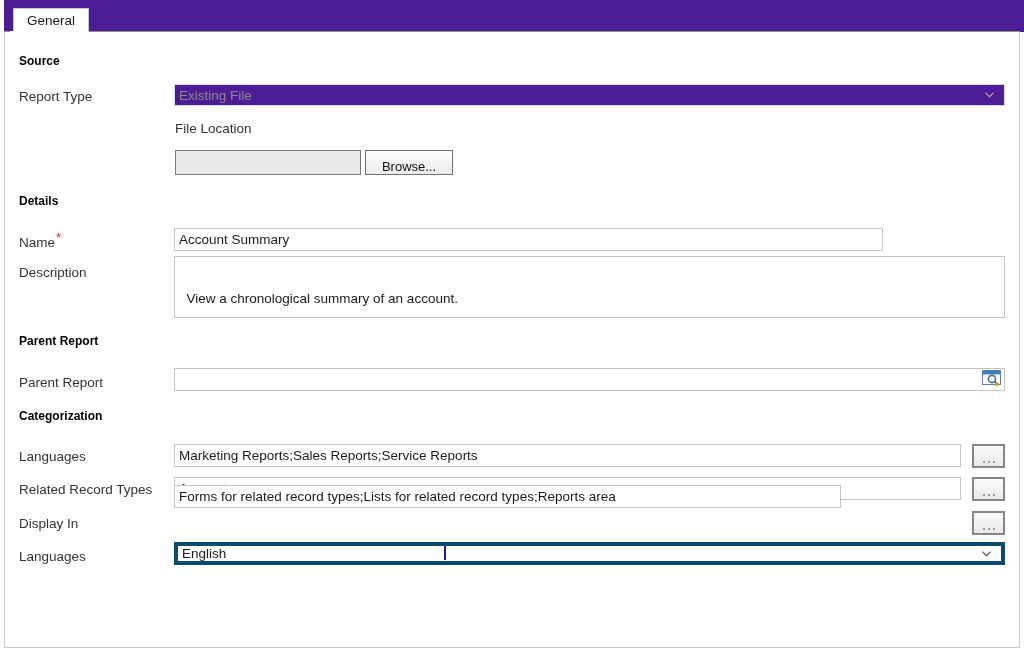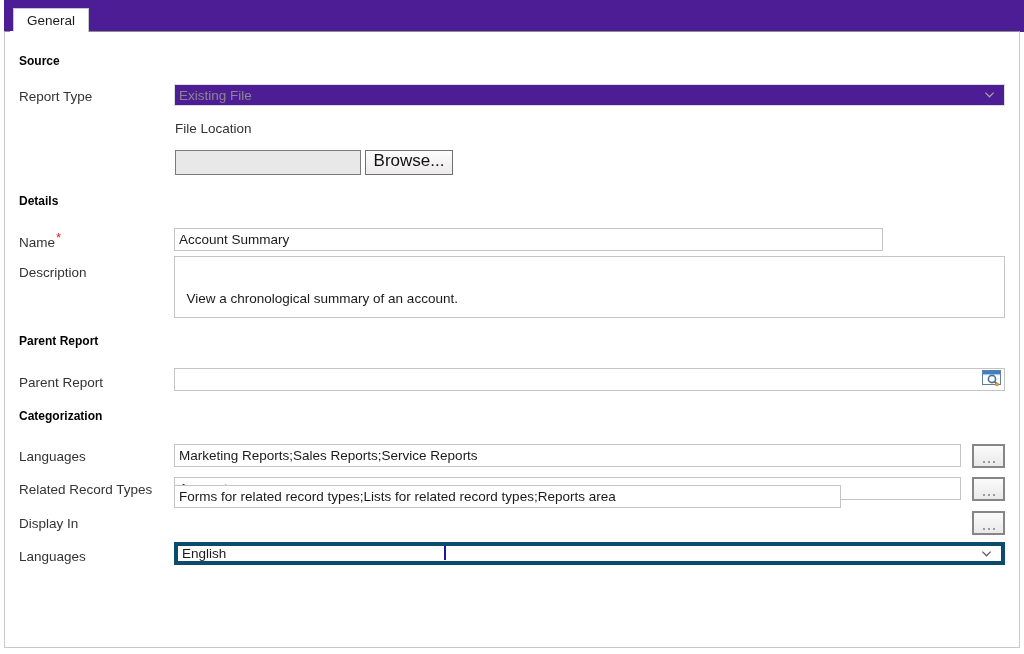--- a/index.html
+++ b/index.html
@@ -168,24 +168,24 @@
     pointer-events: none;
   }
 
   
   .btn {
     position: absolute;
     box-sizing: border-box;
     background: linear-gradient(#fdfdfd, #eceaea);
     border: 1px solid #707070;
     font-family: "Liberation Sans", sans-serif;
-    font-size: 17px;
+    font-size: 13px;
     color: #111111;
     display: flex;
-    align-items: flex-start;
+    align-items: flex-end;
     justify-content: center;
     cursor: default;
     white-space: nowrap;
   }
   .btn-ellipsis {
     position: absolute;
     box-sizing: border-box;
     background: linear-gradient(#fbfbfb, #e9e9e9);
     border: 2px solid #868686;
     display: flex;

